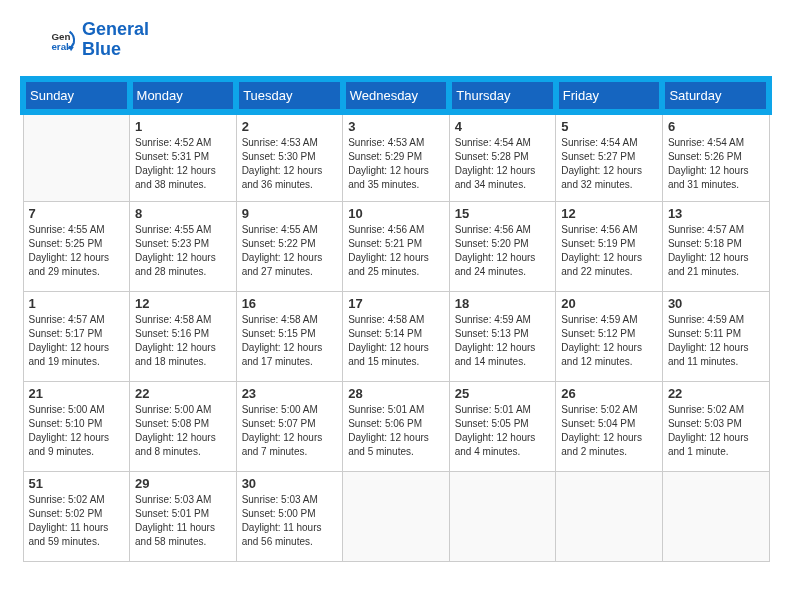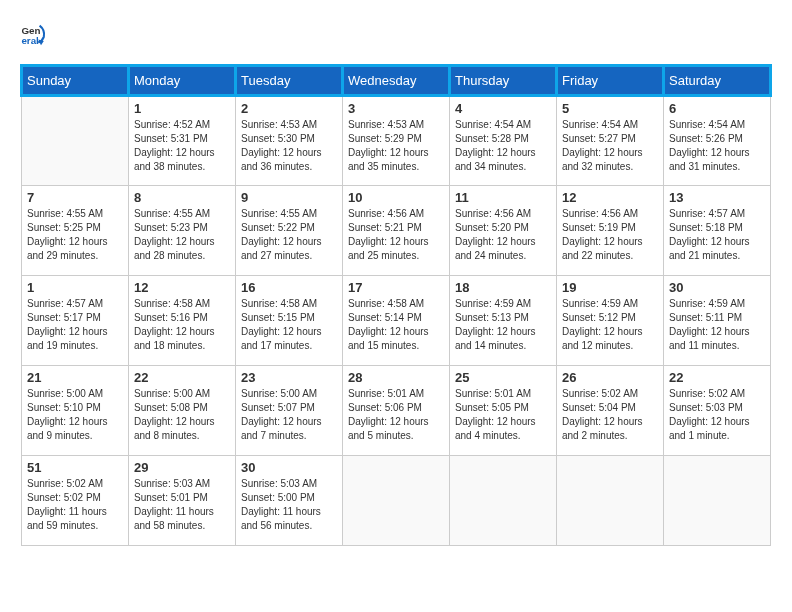--- a/index.html
+++ b/index.html
@@ -8,20 +8,21 @@
       background: #fff;
       width: 792px;
       min-height: 612px;
       padding: 20px;
     }
     .header {
       display: flex;
       justify-content: space-between;
       align-items: flex-start;
       margin-bottom: 16px;
+      margin-left: 30px;
     }
     .logo {
       display: flex;
       align-items: center;
       gap: 4px;
     }
     .logo-text {
       font-size: 18px;
       font-weight: bold;
       color: #333;
@@ -51,21 +52,21 @@
       border-collapse: collapse;
       font-size: 11px;
     }
     .calendar thead th {
       background: #1565C0;
       color: #fff;
       padding: 6px 4px;
       text-align: left;
       font-size: 13px;
       font-weight: normal;
-      border: 3px solid #0ea5e9;
+      border: 6px solid #0ea5e9;
     }
     .calendar tbody td {
       border: 1px solid #ccc;
       vertical-align: top;
       padding: 4px 5px;
       width: calc(100% / 7);
       min-height: 80px;
       height: 90px;
     }
     .day-number {
@@ -88,20 +89,25 @@
 <body>
 
 <div class="header">
   <div class="logo">
     <svg class="logo-icon" viewBox="0 0 40 40">
       <text x="2" y="20" font-size="14" font-weight="bold" fill="#333">Gen</text>
       <text x="2" y="34" font-size="14" font-weight="bold" fill="#1565C0">eral</text>
       <path d="M28 8 Q36 14 34 24 Q32 30 26 32" stroke="#1565C0" stroke-width="3" fill="none"></path>
       <polygon points="26,28 30,36 34,30" fill="#1565C0"></polygon>
     </svg>
+    <div>
+      <div class="logo-text">
+        <span>General</span><br><span style="color:#1565C0">Blue</span>
+      </div>
+    </div>
   </div>
   <div class="title-block">
     <div class="month-title"></div>
     <div class="location"></div>
   </div>
 </div>
 
 <table class="calendar">
   <thead>
     <tr id="header-row">
@@ -153,21 +159,21 @@
         </td>
         <td>
           <span class="day-number">9</span>
           <div class="day-info">Sunrise: 4:55 AM<br>Sunset: 5:22 PM<br>Daylight: 12 hours<br>and 27 minutes.</div>
         </td>
         <td>
           <span class="day-number">10</span>
           <div class="day-info">Sunrise: 4:56 AM<br>Sunset: 5:21 PM<br>Daylight: 12 hours<br>and 25 minutes.</div>
         </td>
         <td>
-          <span class="day-number">11</span>
+          <span class="day-number">15</span>
           <div class="day-info">Sunrise: 4:56 AM<br>Sunset: 5:20 PM<br>Daylight: 12 hours<br>and 24 minutes.</div>
         </td>
         <td>
           <span class="day-number">12</span>
           <div class="day-info">Sunrise: 4:56 AM<br>Sunset: 5:19 PM<br>Daylight: 12 hours<br>and 22 minutes.</div>
         </td>
         <td>
           <span class="day-number">13</span>
           <div class="day-info">Sunrise: 4:57 AM<br>Sunset: 5:18 PM<br>Daylight: 12 hours<br>and 21 minutes.</div>
         </td>
@@ -187,21 +193,21 @@
         </td>
         <td>
           <span class="day-number">17</span>
           <div class="day-info">Sunrise: 4:58 AM<br>Sunset: 5:14 PM<br>Daylight: 12 hours<br>and 15 minutes.</div>
         </td>
         <td>
           <span class="day-number">18</span>
           <div class="day-info">Sunrise: 4:59 AM<br>Sunset: 5:13 PM<br>Daylight: 12 hours<br>and 14 minutes.</div>
         </td>
         <td>
-          <span class="day-number">19</span>
+          <span class="day-number">20</span>
           <div class="day-info">Sunrise: 4:59 AM<br>Sunset: 5:12 PM<br>Daylight: 12 hours<br>and 12 minutes.</div>
         </td>
         <td>
           <span class="day-number">30</span>
           <div class="day-info">Sunrise: 4:59 AM<br>Sunset: 5:11 PM<br>Daylight: 12 hours<br>and 11 minutes.</div>
         </td>
       </tr>
       <tr>
         <td>
           <span class="day-number">21</span>

